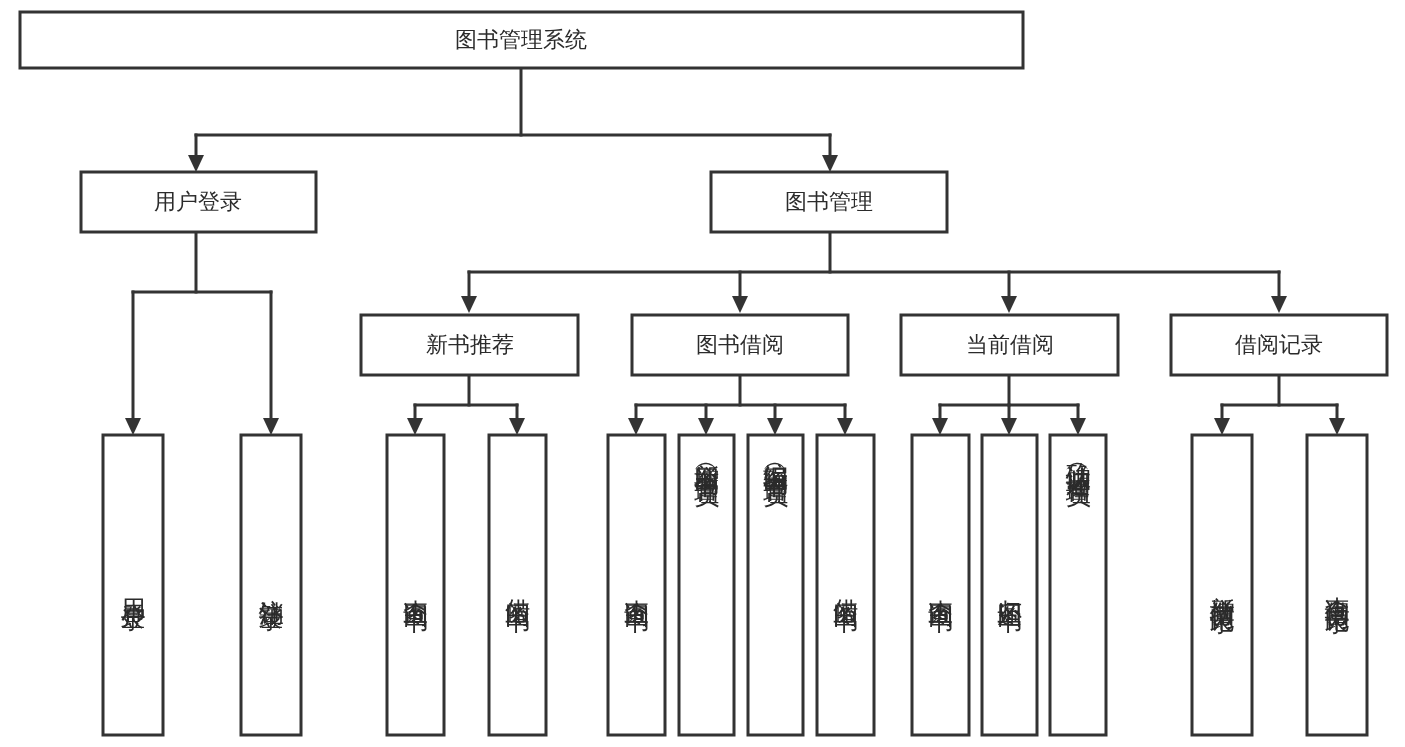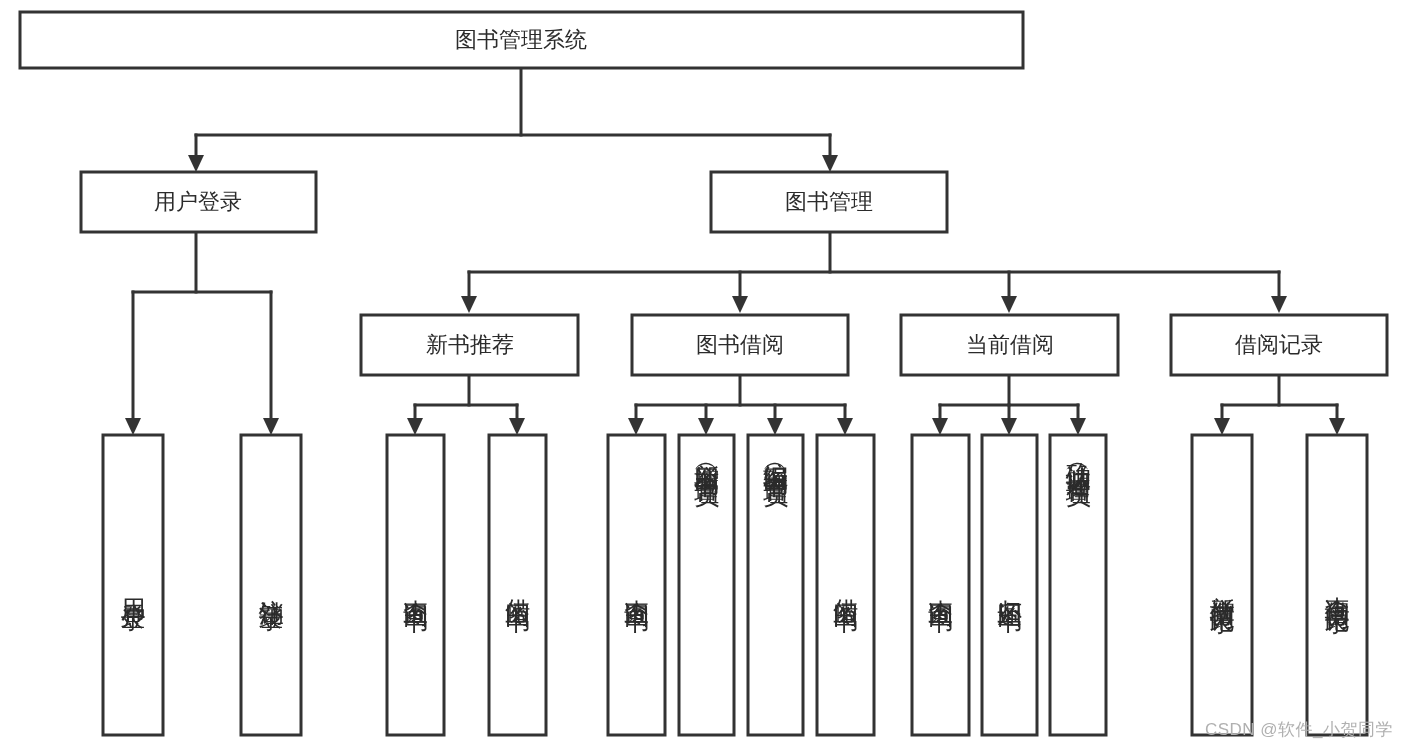--- a/index.html
+++ b/index.html
@@ -249,14 +249,13 @@
     <span class="leaf-label" style="margin-top:8px;">确认归还（管理员）</span>
   </div>
 
   <div class="leaf-label-wrap" style="left:1192px; top:435px; width:60px; height:300px;">
     <span class="leaf-label">新增借阅记录</span>
   </div>
   <div class="leaf-label-wrap" style="left:1307px; top:435px; width:60px; height:300px;">
     <span class="leaf-label">查询借阅记录</span>
   </div>
 
-  <div class="watermark">CSDN @软件_小贺同学</div>
 </div>
 
 </body></html>

